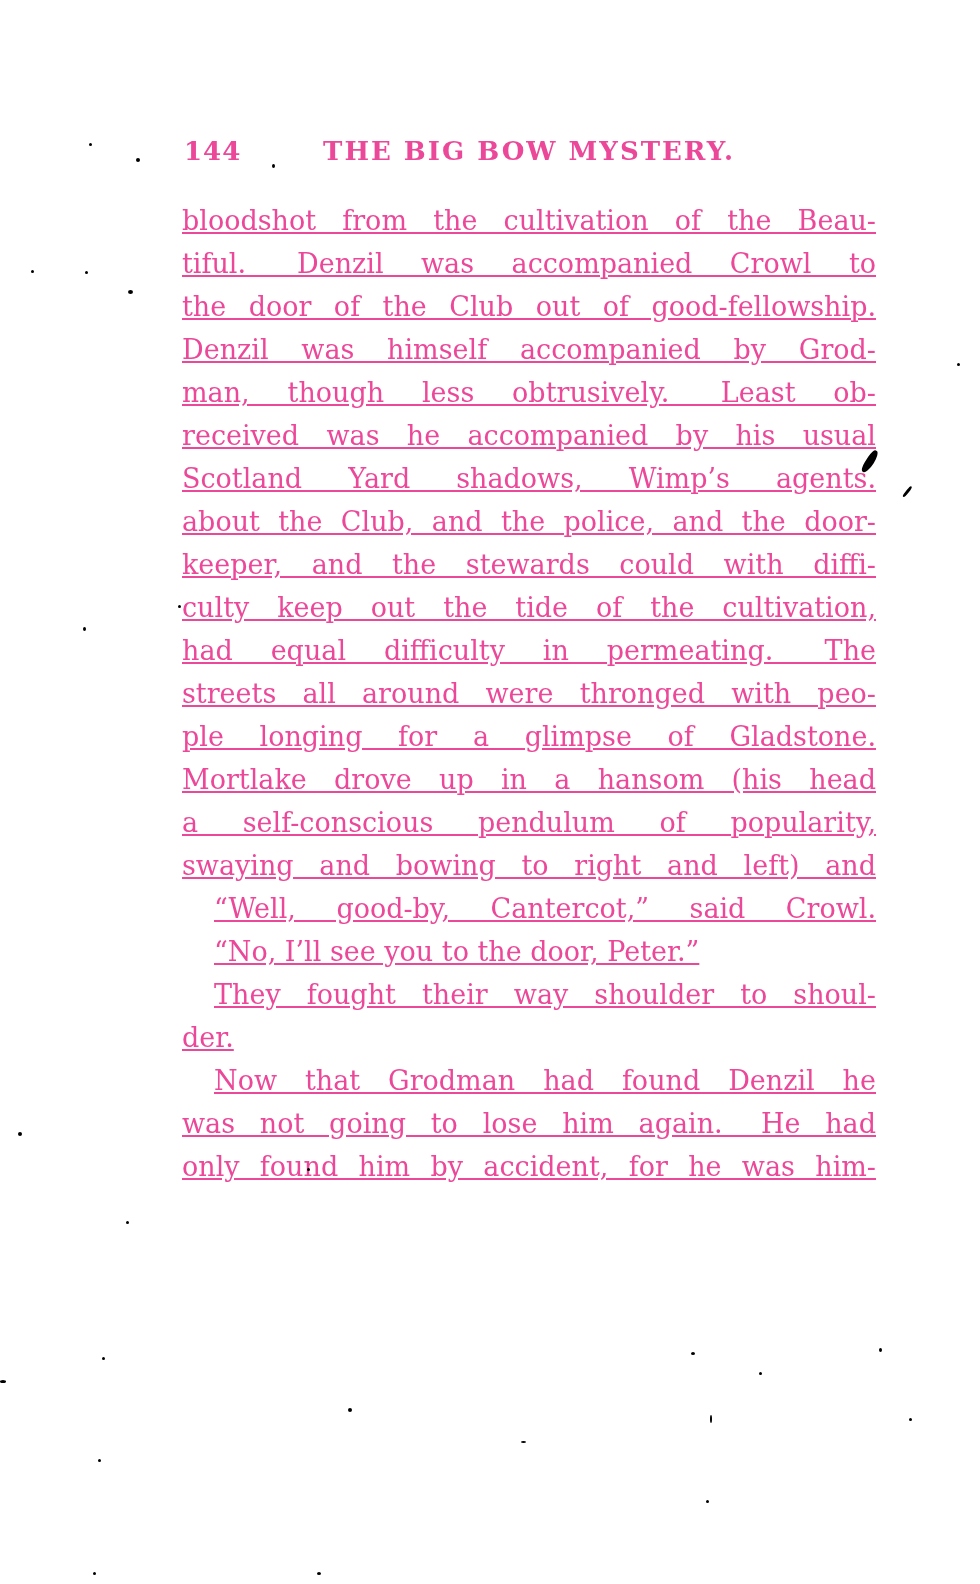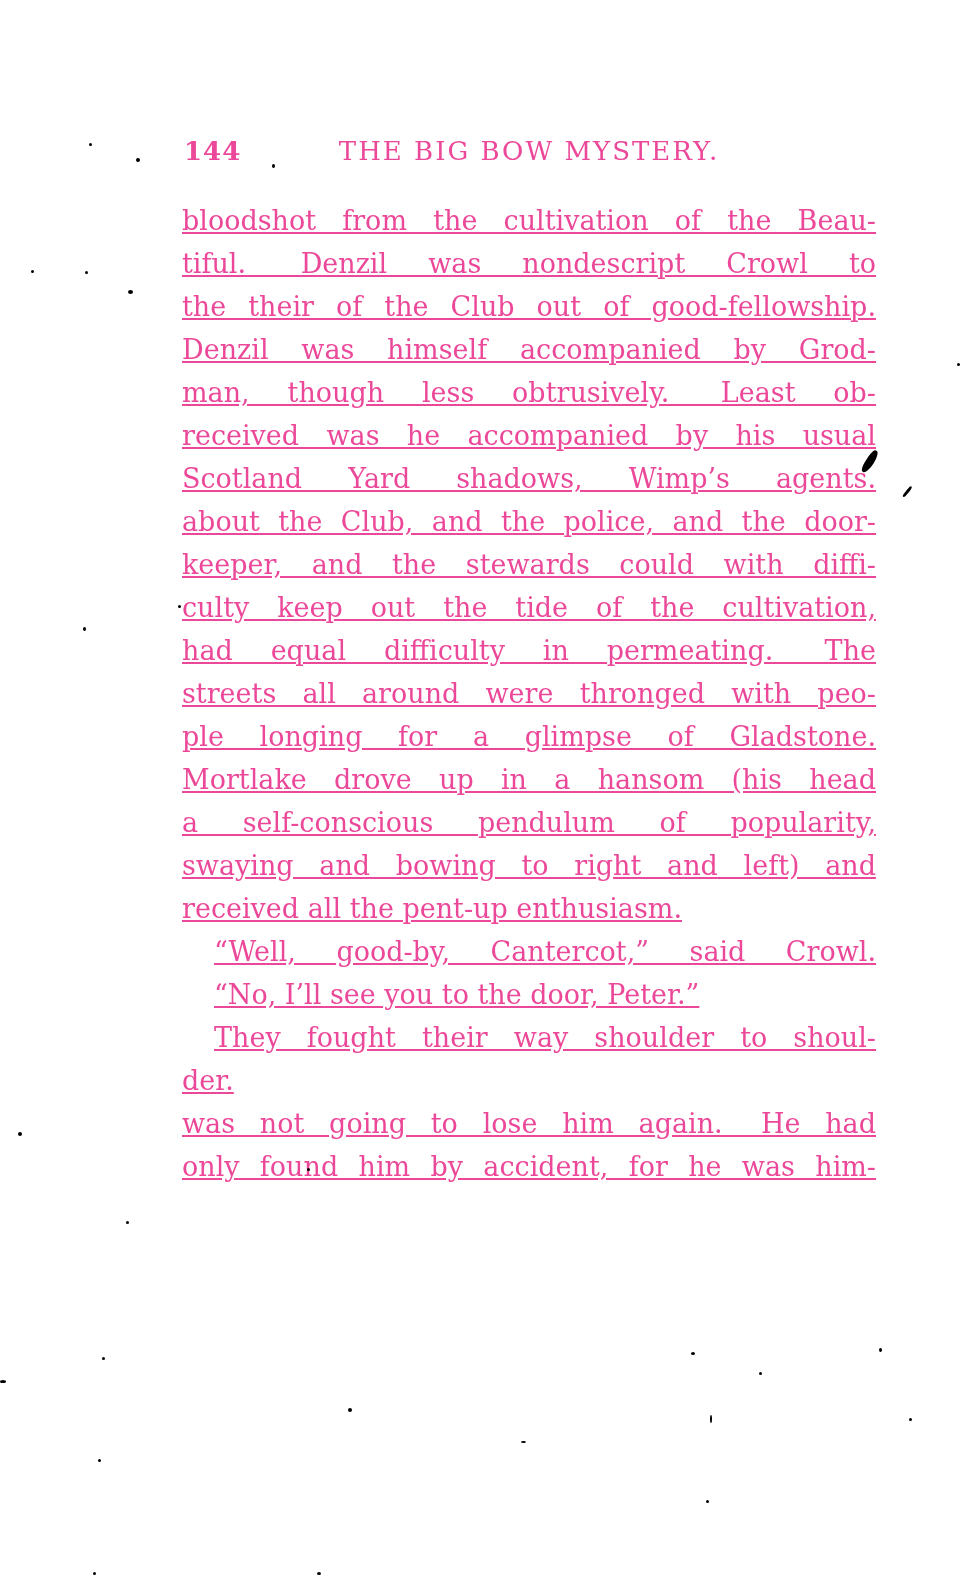--- a/index.html
+++ b/index.html
@@ -28,21 +28,21 @@
     font-weight: 700;
     letter-spacing: 1px;
   }
   .running-title {
     position: absolute;
     left: 0;
     right: 0;
     top: 0;
     text-align: center;
     font-size: 26px;
-    font-weight: 400;
+    font-weight: 700;
     letter-spacing: 2px;
     white-space: nowrap;
   }
   .body {
     position: absolute;
     left: 182px;
     top: 199px;
     width: 694px;
     font-size: 27px;
     line-height: 43px;
@@ -67,40 +67,40 @@
 
 <div class="page">
 
   <div class="header">
     <span class="pagenum">144</span>
     <span class="running-title">THE BIG BOW MYSTERY.</span>
   </div>
 
   <div class="body" id="body-lines">
       <div class="line j">bloodshot from the cultivation of the Beau-</div>
-      <div class="line j">tiful.  Denzil was nondescript Crowl to</div>
-      <div class="line j">the their of the Club out of good-fellowship.</div>
+      <div class="line j">tiful.  Denzil was accompanied Crowl to</div>
+      <div class="line j">the door of the Club out of good-fellowship.</div>
       <div class="line j">Denzil was himself accompanied by Grod-</div>
       <div class="line j">man, though less obtrusively.  Least ob-</div>
       <div class="line j">received was he accompanied by his usual</div>
       <div class="line j">Scotland Yard shadows, Wimp’s agents.</div>
       <div class="line j">about the Club, and the police, and the door-</div>
       <div class="line j">keeper, and the stewards could with diffi-</div>
       <div class="line j">culty keep out the tide of the cultivation,</div>
       <div class="line j">had equal difficulty in permeating.  The</div>
       <div class="line j">streets all around were thronged with peo-</div>
       <div class="line j">ple longing for a glimpse of Gladstone.</div>
       <div class="line j">Mortlake drove up in a hansom (his head</div>
       <div class="line j">a self-conscious pendulum of popularity,</div>
       <div class="line j">swaying and bowing to right and left) and</div>
-      <div class="line">received all the pent-up enthusiasm.</div>
       <div class="line j ind">“Well, good-by, Cantercot,” said Crowl.</div>
       <div class="line ind">“No, I’ll see you to the door, Peter.”</div>
       <div class="line j ind">They fought their way shoulder to shoul-</div>
       <div class="line">der.</div>
+      <div class="line j ind">Now that Grodman had found Denzil he</div>
       <div class="line j">was not going to lose him again.  He had</div>
       <div class="line j">only found him by accident, for he was him-</div>
     </div>
 
   <div id="artifacts">
       <div class="inkmark" style="left: 866px; top: 449px; width: 8px; height: 25px; transform: rotate(32deg);"></div>
       <div class="inkmark" style="left: 906px; top: 485px; width: 2.5px; height: 13px; transform: rotate(38deg);"></div>
       <div class="speck" style="left: 89px; top: 143px; width: 3px; height: 3px;"></div>
       <div class="speck" style="left: 136px; top: 158px; width: 4px; height: 4px;"></div>
       <div class="speck" style="left: 272px; top: 164px; width: 3px; height: 4px;"></div>

